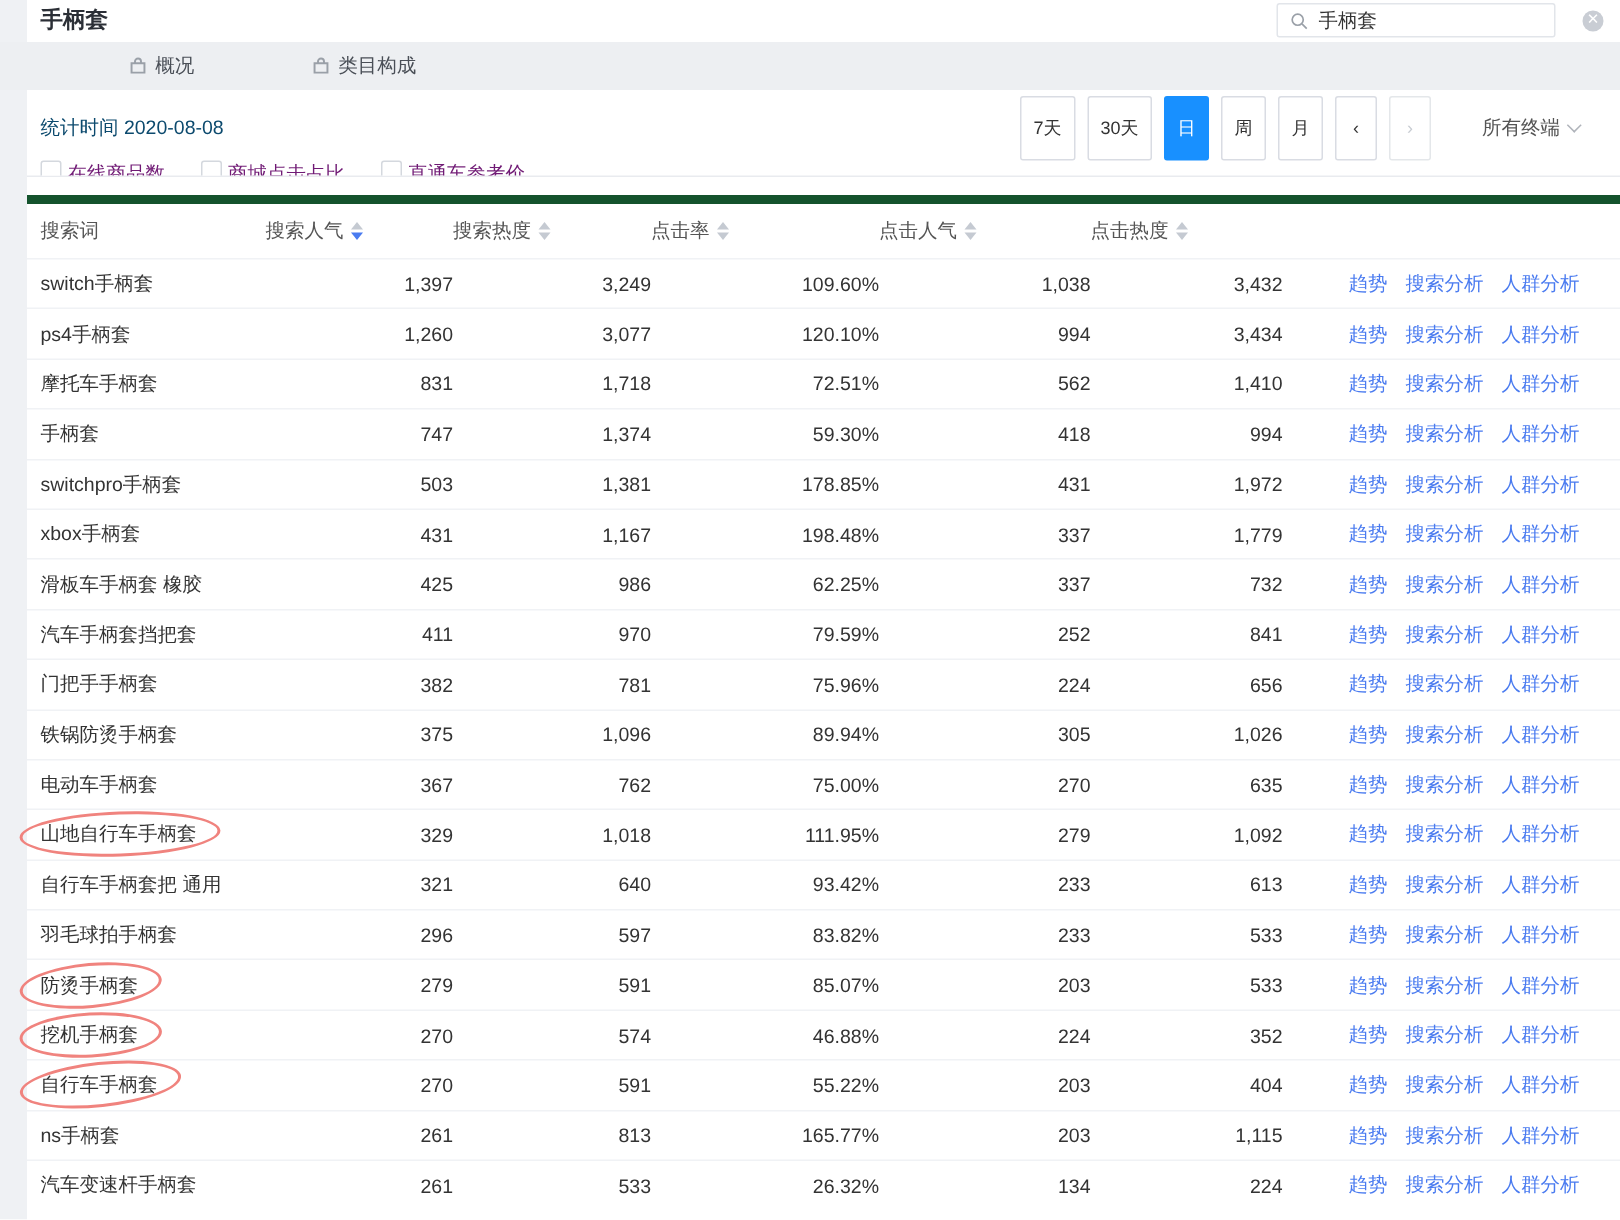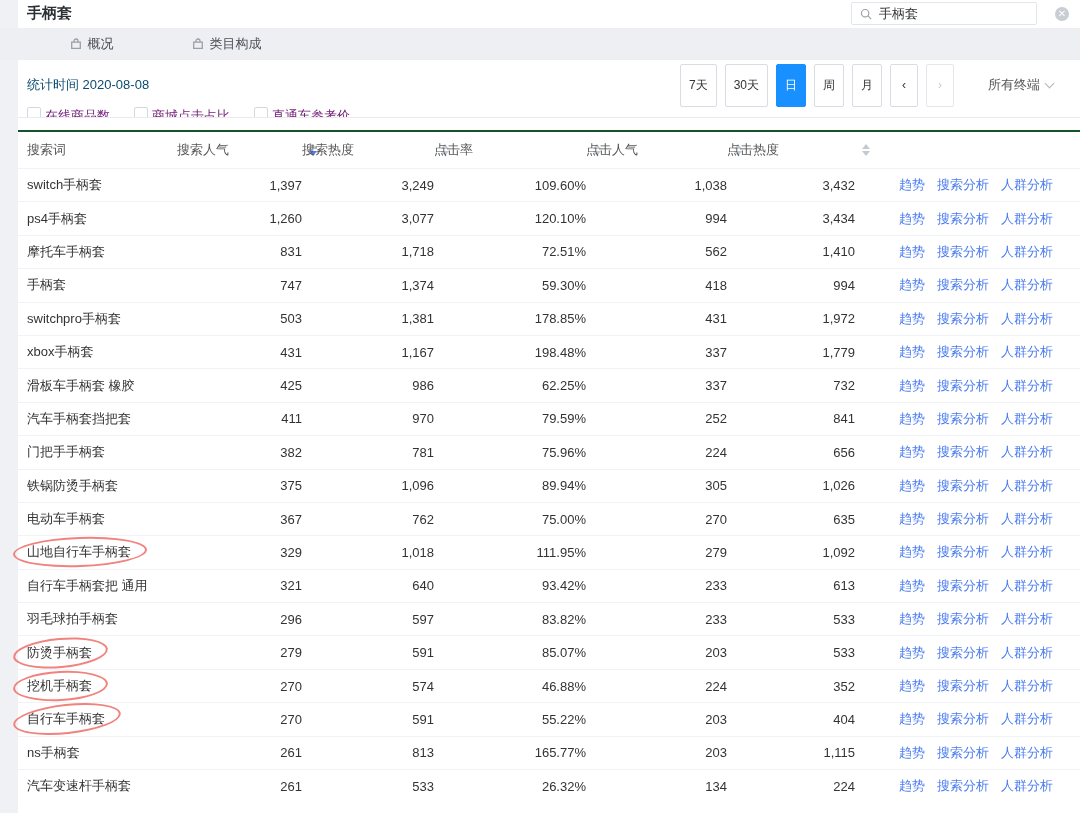--- a/index.html
+++ b/index.html
@@ -17,21 +17,21 @@
 
   
   .topbar{position:relative;height:28px;background:#fff;margin-left:18px;}
   .page-title{position:absolute;left:9px;top:4px;font-size:15px;font-weight:bold;color:#2b2f36;}
   .searchbox{position:absolute;right:43px;top:2px;width:186px;height:23px;border:1px solid #e2e5ea;border-radius:2px;background:#fff;display:flex;align-items:center;padding:0 8px;}
   .searchbox .sicon{flex:0 0 auto;width:12px;height:12px;margin-right:7px;}
   .searchbox input{border:none;outline:none;flex:1;font-size:13px;color:#333;font-family:inherit;background:transparent;}
   .clear-btn{flex:0 0 auto;width:14px;height:14px;border-radius:50%;background:#c9cdd4;color:#fff;font-size:10px;line-height:14px;text-align:center;cursor:pointer;}
 
   
-  .tabbar{height:32px;background:#edeff2;display:flex;align-items:stretch;padding-left:24px;position:relative;}
+  .tabbar{height:32px;background:#edeff2;display:flex;align-items:stretch;padding-left:40px;position:relative;}
   .tab{width:135px;display:flex;align-items:center;justify-content:center;gap:6px;font-size:13px;color:#4a4f57;cursor:pointer;position:relative;}
   .tab .bagicon{width:12px;height:12px;}
   .tab.active{background:#fff;color:#2f7bf0;clip-path:polygon(16px 0,calc(100% - 16px) 0,100% 100%,0 100%);width:150px;}
   .bag-stroke{stroke:#9aa0a8;fill:none;stroke-width:1.3;}
   .tab.active .bag-stroke{stroke:#2f7bf0;}
 
   
   .filterbar{height:44px;margin-left:18px;display:flex;align-items:center;padding:6px 27px 0 9px;}
   .stats-time{font-size:13px;color:#0c4a6e;}
   .filter-right{margin-left:auto;display:flex;align-items:center;}
@@ -41,24 +41,24 @@
   .terminal{margin-left:34px;font-size:13px;color:#555;display:inline-flex;align-items:center;gap:6px;cursor:pointer;}
   .chev{width:7px;height:7px;border-right:1.5px solid #b0b4bb;border-bottom:1.5px solid #b0b4bb;transform:rotate(45deg);margin-top:-4px;}
 
   
   .metric-row{height:14px;margin-left:18px;overflow:hidden;border-bottom:1px solid var(--border);padding:3px 0 0 9px;display:flex;}
   .metric-item{display:flex;align-items:flex-start;gap:4px;font-size:13px;color:#701a75;line-height:18px;}
   .metric-item + .metric-item{margin-left:24px;}
   .cbox{width:14px;height:14px;border:1px solid #d4d8de;border-radius:2px;background:#fff;flex:0 0 auto;}
 
   
-  .table{margin:12px 0 0 18px;border-top:2px solid #14532d;}
+  .table{margin:12px 0 0 18px;border-top:6px solid #14532d;}
   .thead,.trow{display:grid;grid-template-columns:150px 125px 132px 152px 141px 128px 198px;padding:0 27px 0 9px;align-items:center;}
   .thead{height:36px;font-size:13px;color:#555;}
-  .th{display:flex;justify-content:space-between;align-items:center;white-space:nowrap;}
+  .th{display:flex;justify-content:flex-start;align-items:center;white-space:nowrap;}
   .th.left{justify-content:flex-start;}
   .sort{display:inline-flex;flex-direction:column;margin-left:5px;margin-right:-15px;}
   .sort i{display:block;width:0;height:0;border-left:4px solid transparent;border-right:4px solid transparent;}
   .sort .up{border-bottom:5px solid #c5cad2;margin-bottom:2px;}
   .sort .down{border-top:5px solid #c5cad2;}
   .sort.desc .down{border-top-color:var(--link);}
   .trow{height:33.4px;border-top:1px solid var(--rowline);font-size:13px;color:#333;}
   .td{text-align:right;white-space:nowrap;}
   .td.kw{text-align:left;position:relative;}
   .td.actions{display:flex;justify-content:flex-end;gap:12px;}

